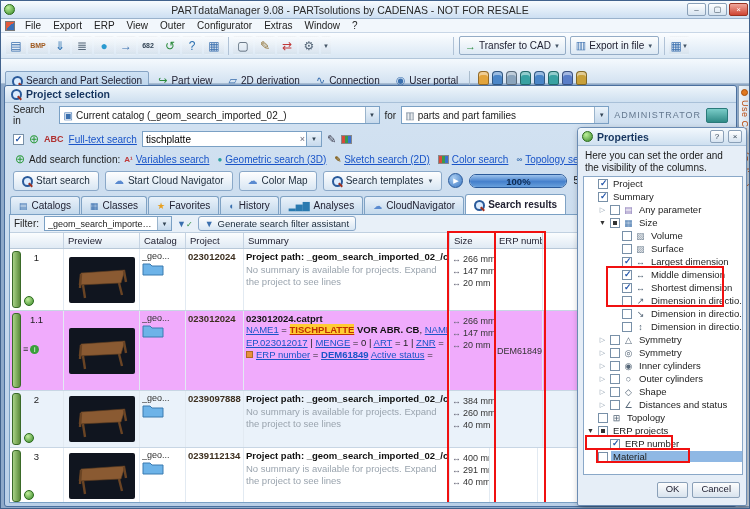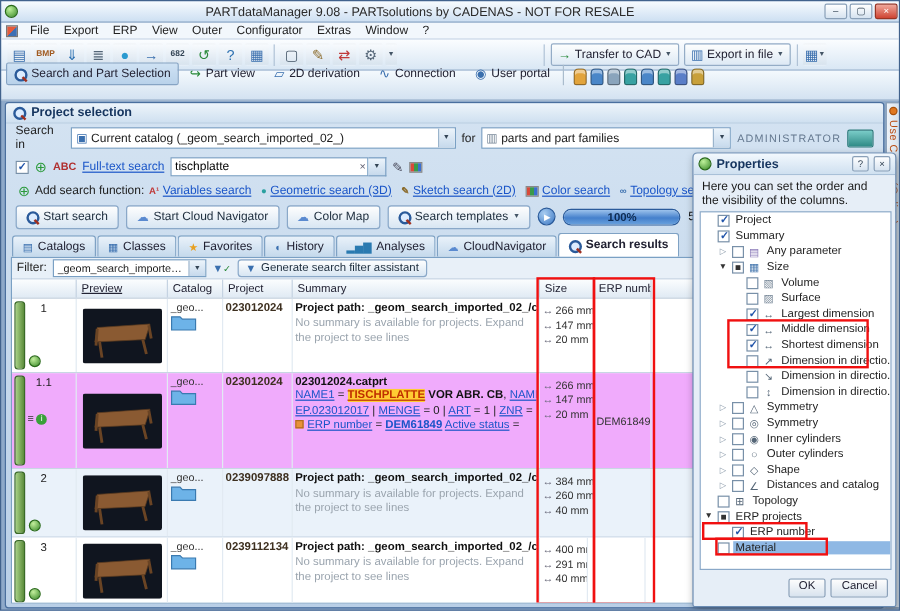--- a/index.html
+++ b/index.html
@@ -28,21 +28,21 @@
   .tb-icon{width:20px;height:19px;margin:0 1px;border:1px solid transparent;border-radius:2px;display:flex;align-items:center;
     justify-content:center;font-size:12px;background:linear-gradient(#ffffff33,#00000008)}
   .tb-icon.txt{font-size:7px;font-weight:bold;letter-spacing:0}
   .tb-sep{width:1px;height:18px;background:#b0c2d6;margin:0 3px}
   .tb1-spacer{width:118px}
   .dd-btn{display:flex;align-items:center;gap:3px;height:19px;padding:0 5px;margin:0 2px;border:1px solid #94acc6;border-radius:2px;
     background:linear-gradient(#fdfefe,#dde9f4);font-size:10px;color:#223}
   .dd-btn .ar{font-size:6px;color:#456}
   .dd-ic{font-size:11px}
 
-  .toolbar2{position:absolute;left:0;top:58px;width:750px;height:23px;display:flex;align-items:flex-end;
+  .toolbar2{position:absolute;left:0;top:58px;width:750px;height:23px;display:flex;align-items:flex-start;
     background:linear-gradient(#f4f9fd,#d3e2f1);border-bottom:1px solid #a8bcd2;padding:12px 4px}
   .tb2-btn{display:flex;align-items:center;gap:4px;height:19px;padding:0 6px;border:1px solid transparent;border-radius:2px;font-size:10px;color:#223}
   .tb2-btn.pressed{background:linear-gradient(#cfe2f4,#b9d2ea);border-color:#86a4c4}
   .tb2-ic{font-size:11px}
   .tb2-sep{width:1px;height:17px;background:#aabccd;margin:0 4px}
   #tb2-bins{display:flex;align-items:center;gap:3px;margin-left:4px}
   .bin-icon{width:11px;height:14px;border-radius:4px 4px 2px 2px;border:1px solid rgba(0,0,0,.35);
     box-shadow:inset 0 3px 0 rgba(255,255,255,.45)}
 
   
@@ -412,21 +412,21 @@
           <span class="arrow">▼</span>
         </span>
         <span class="funnel">▼<span style="color:#2a8a3a;font-size:8px">✓</span></span>
         <span class="btn small">
           <span class="funnel">▼</span>
           <span>Generate search filter assistant</span>
         </span>
       </div>
       <div id="thead">
           <div class="th" style="width: 54px;"></div>
-          <div class="th" style="width: 76px; text-decoration: underline;">Preview</div>
+          <div class="th" style="width: 76px;">Preview</div>
           <div class="th" style="width: 46px;">Catalog</div>
           <div class="th" style="width: 58px;">Project</div>
           <div class="th" style="width: 206px;">Summary</div>
           <div class="th" style="width: 45px;">Size</div>
           <div class="th" style="width: 48px;">ERP number</div>
           <div class="th rest" style="flex: 1 1 0%;"></div>
         </div>
       <div id="tbody">
           <div class="trow" style="height: 62px; background: rgb(255, 255, 255);">
             <div class="cell num-cell" style="width: 54px;">
@@ -664,21 +664,21 @@
           <div class="tnode" style="padding-left: 14px;">
             <span class="exp closed">▷</span>
             <span class="cb unchecked"></span>
             <span class="ticon" style="color: rgb(85, 102, 119);">◇</span>
             <span class="tlabel">Shape</span>
           </div>
           <div class="tnode" style="padding-left: 14px;">
             <span class="exp closed">▷</span>
             <span class="cb unchecked"></span>
             <span class="ticon" style="color: rgb(85, 102, 119);">∠</span>
-            <span class="tlabel">Distances and catalog</span>
+            <span class="tlabel">Distances and status</span>
           </div>
           <div class="tnode" style="padding-left: 2px;">
             <span class="exp none"></span>
             <span class="cb unchecked"></span>
             <span class="ticon" style="color: rgb(85, 102, 119);">⊞</span>
             <span class="tlabel">Topology</span>
           </div>
           <div class="tnode" style="padding-left: 2px;">
             <span class="exp open">▼</span>
             <span class="cb partial"></span>

